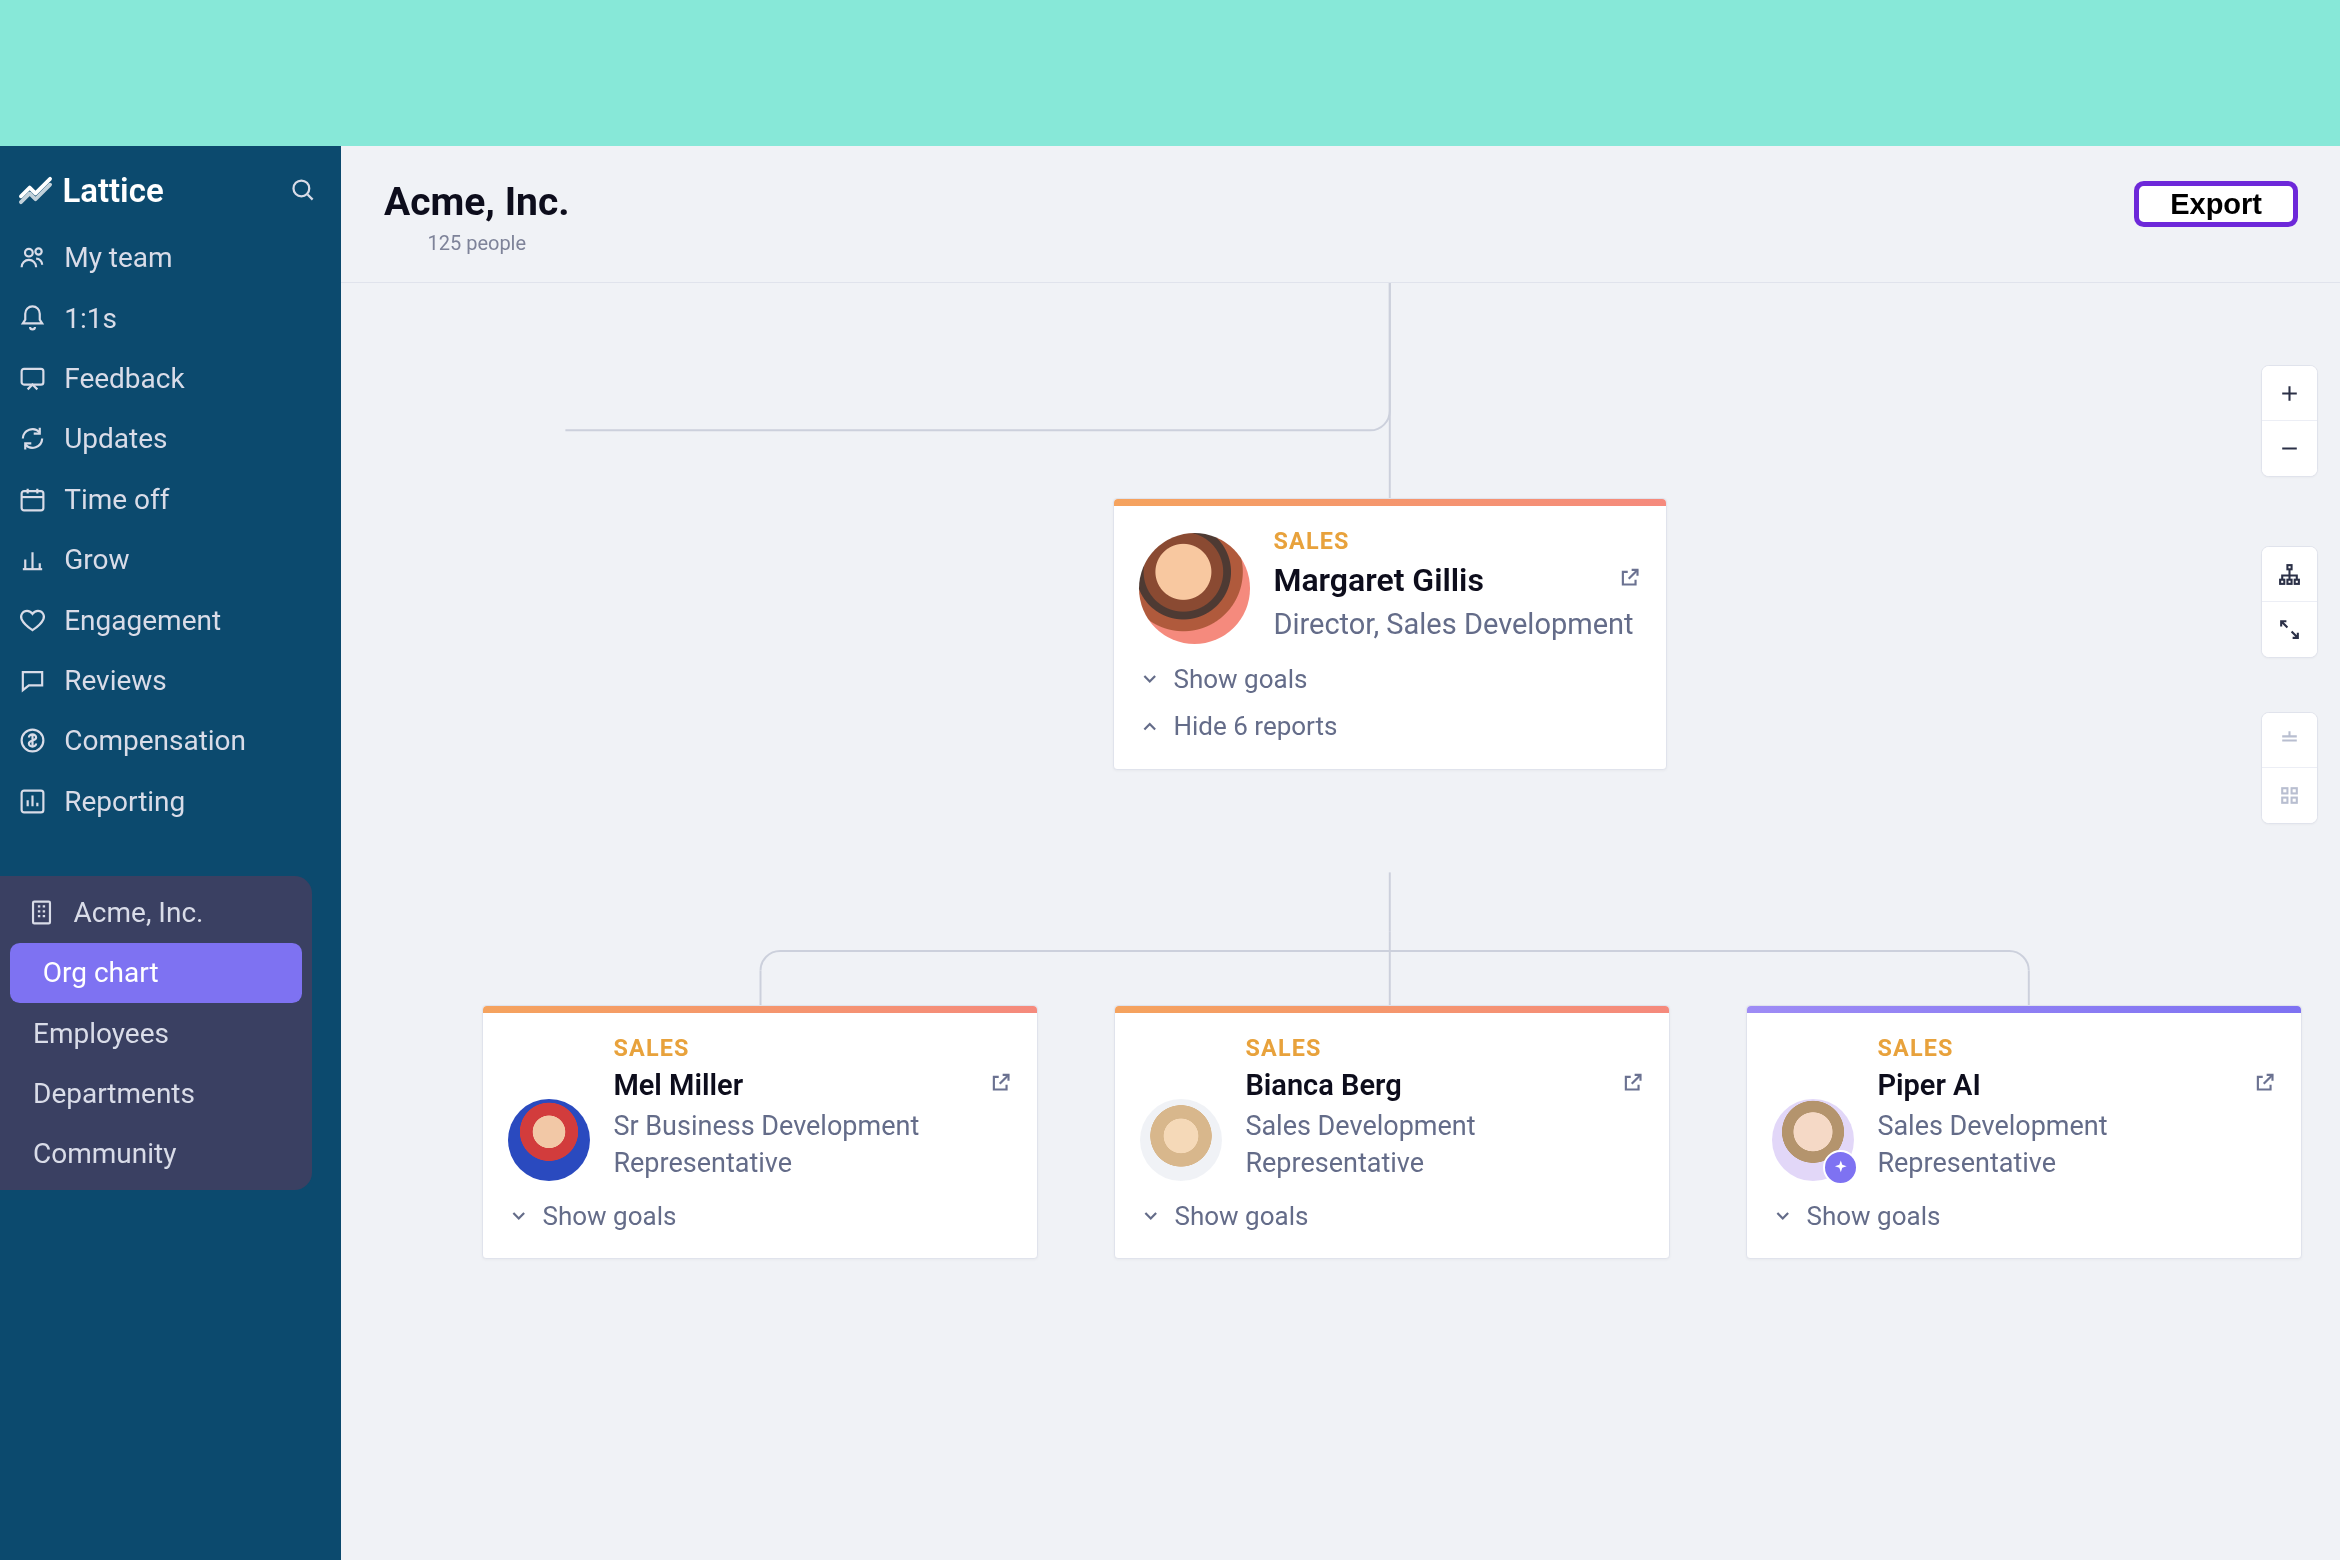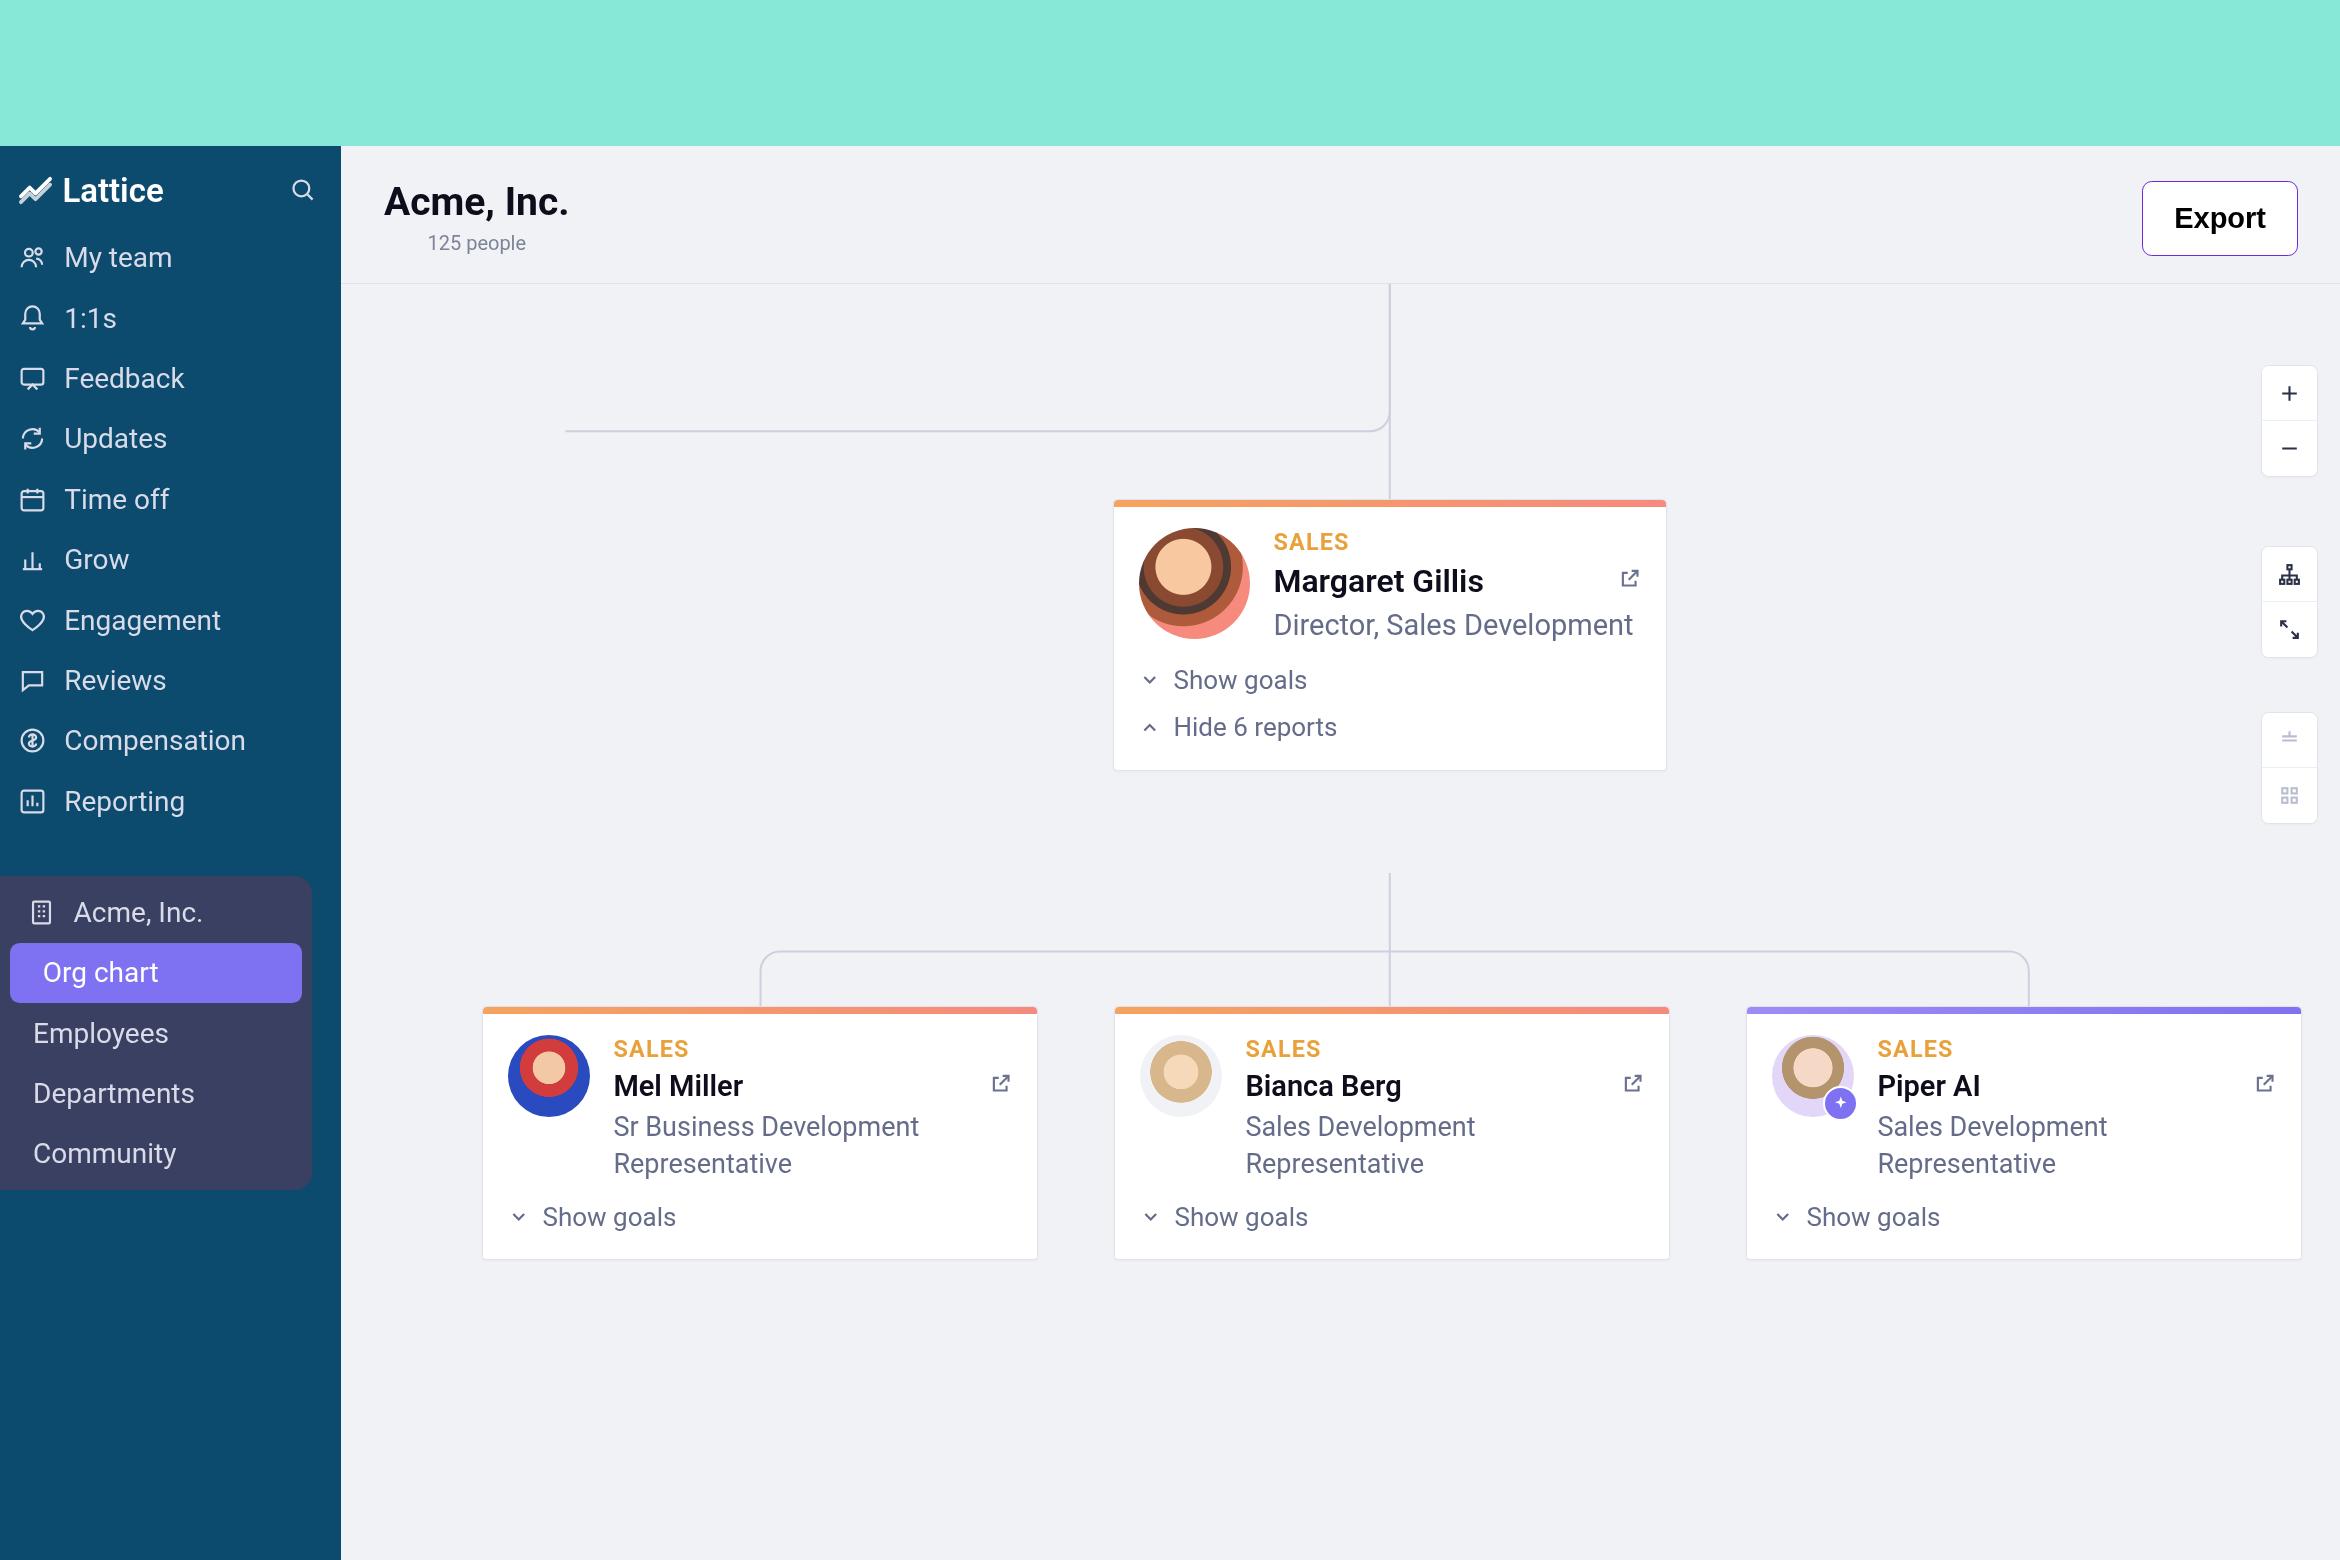--- a/index.html
+++ b/index.html
@@ -25,41 +25,41 @@
   .toolbar { display: flex; align-items: flex-start; justify-content: space-between; padding: 33px 43px 27px 43px; border-bottom: 1px solid #e0e3ec; background: #f0f2f6; }
   .search-wrap { position: relative; }
   .search { width: 386px; height: 64px; background: #fff; border: 1px solid #ccd0dc; border-radius: 11.7px; padding: 0 47px 0 21.5px; font-size: 27px; color: #555d76; }
   .search-caret { position: absolute; right: 17.6px; top: 50%; transform: translateY(-50%); display: flex; flex-direction: column; gap: 2px; }
   .search-caret span { width:0; height:0; border-left:5.9px solid transparent; border-right:5.9px solid transparent; }
   .search-caret .up { border-bottom:7.8px solid #7e8399; }
   .search-caret .dn { border-top:7.8px solid #7e8399; }
   .center-head { text-align: center; }
   .center-head h1 { font-size: 39px; font-weight: 700; color: #0d0d1c; }
   .center-head .sub { font-size: 20px; color: #7e8399; margin-top: 6px; }
-  .export-btn { height: 75px; padding: 0 31px; font-size: 29px; font-weight: 600; background: #fff; border: 1px solid #6d28d9; border-radius: 9.8px; cursor: pointer; margin-top: 2px; }
+  .export-btn { height: 46px; padding: 0 31px; font-size: 29px; font-weight: 600; background: #fff; border: 5px solid #6d28d9; border-radius: 9.8px; cursor: pointer; margin-top: 2px; }
   
   .rail { position: absolute; right: 23.4px; display: flex; flex-direction: column; background: #fff; border: 1px solid #e0e3ec; border-radius: 7.8px; overflow: hidden; box-shadow: 0 1px 2px rgba(0,0,0,.03); }
   .rail button { width: 55px; height: 55px; background: #fff; border: none; border-bottom: 1px solid #eceef5; cursor: pointer; display: flex; align-items: center; justify-content: center; font-size: 29px; color: #2b3047; }
   .rail button:last-child { border-bottom: none; }
   .rail svg { width: 25px; height: 25px; stroke: #2b3047; fill: none; stroke-width: 2; }
   .rail.disabled button { color: #b8bed0; }
   .rail.disabled svg { stroke: #b8bed0; }
   .rail1 { top: 219px; }
   .rail2 { top: 400px; }
   .rail3 { top: 566px; }
   
   .canvas { flex: 1; position: relative; overflow: hidden; }
   svg.connectors { position: absolute; top: 0; left: 0; width: 100%; height: 100%; pointer-events: none; }
   svg.connectors path { stroke: #ccd0dc; stroke-width: 2; fill: none; }
   .card { position: absolute; width: 556px; background: #fff; border: 1px solid #e0e3ec; border-radius: 3.9px; box-shadow: 0 1px 2.9px rgba(0,0,0,.04); }
   .card.lg { width: 554px; }
   .card-bar { height: 6.8px; border-radius: 3.9px 3.9px 0 0; }
   .bar-orange { background: linear-gradient(90deg,#f5a35e,#f58a7d); }
   .bar-purple { background: linear-gradient(90deg,#9e8cf5,#7e72f2); }
-  .card-head { display: flex; padding: 21.5px 25px 3.9px 25px; gap: 23.4px; align-items: flex-start; }
+  .card-head { display: flex; padding: 21.5px 25px 3.9px 25px; gap: 23.4px; align-items: flex-end; }
   .avatar { width: 111px; height: 111px; border-radius: 50%; flex-shrink: 0; position: relative; }
   .card.sm .avatar { width: 82px; height: 82px; }
   .ai-badge { position: absolute; right: -3.9px; bottom: -3.9px; width: 35px; height: 35px; border-radius: 50%; background: #7e72f2; border: 2.9px solid #fff; display:flex; align-items:center; justify-content:center; }
   .ai-badge svg { width: 17.6px; height: 17.6px; fill: #fff; }
   .card-info { flex: 1; }
   .dept { font-size: 23.4px; font-weight: 700; color: #e8a23c; letter-spacing: 1.2px; text-transform: uppercase; }
   .name-row { display: flex; align-items: center; justify-content: space-between; margin-top: 5.9px; }
   .name { font-size: 32px; font-weight: 650; color: #0d0d1c; }
   .open-icon svg { width: 23.4px; height: 23.4px; stroke: #6b7291; fill: none; stroke-width: 2.2; }
   .title { font-size: 29px; color: #646c89; margin-top: 5.9px; line-height: 1.35; }

